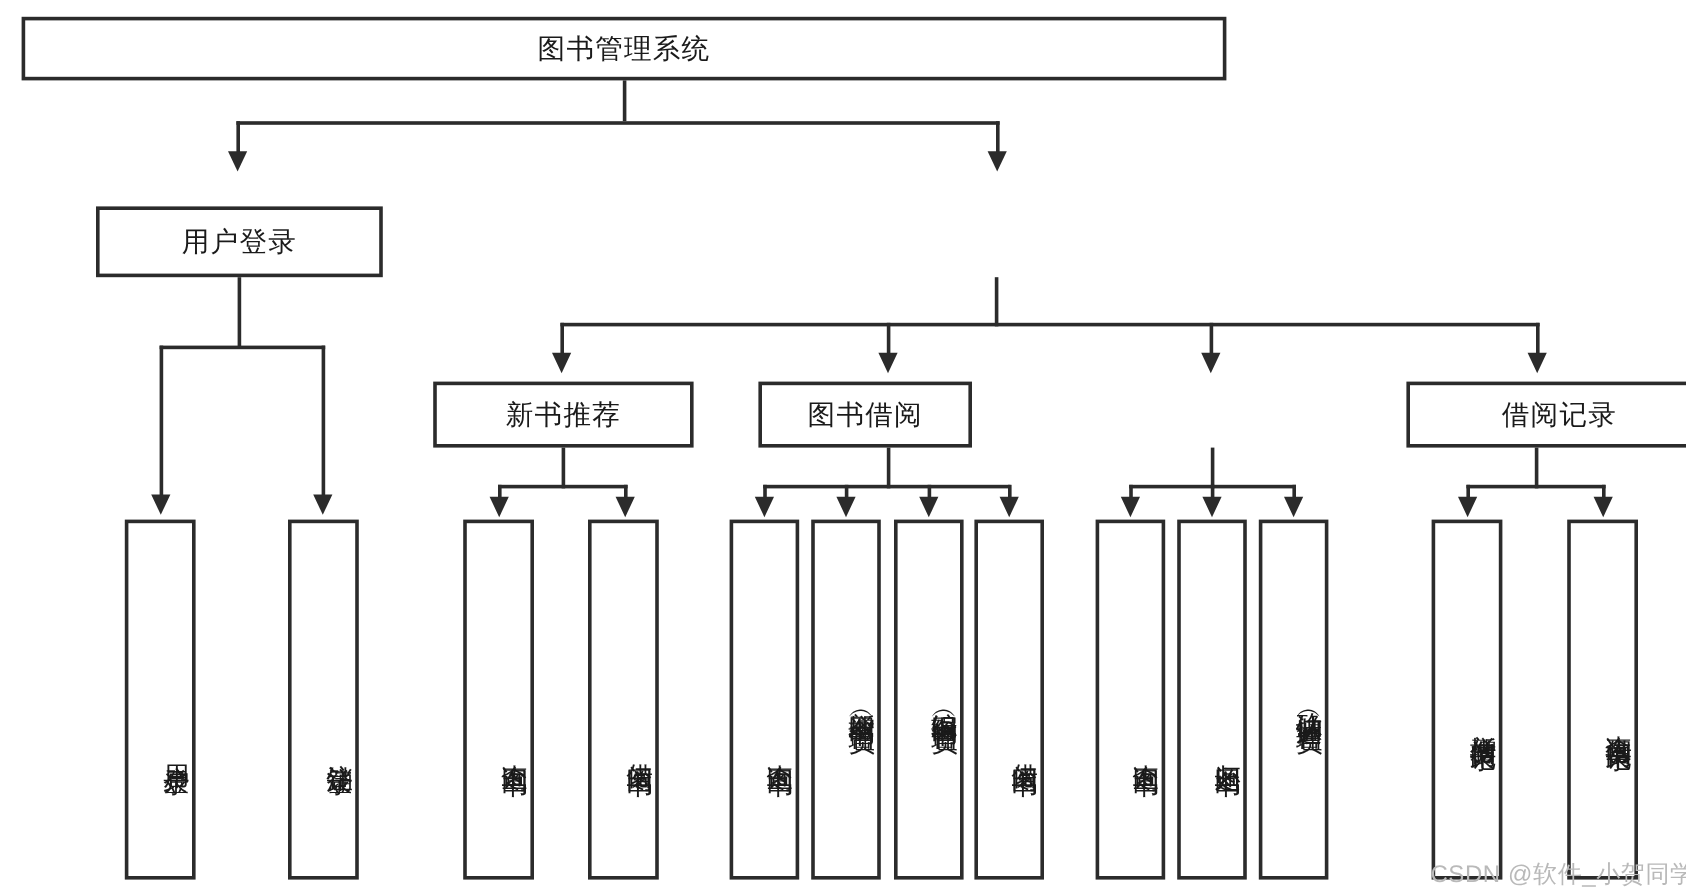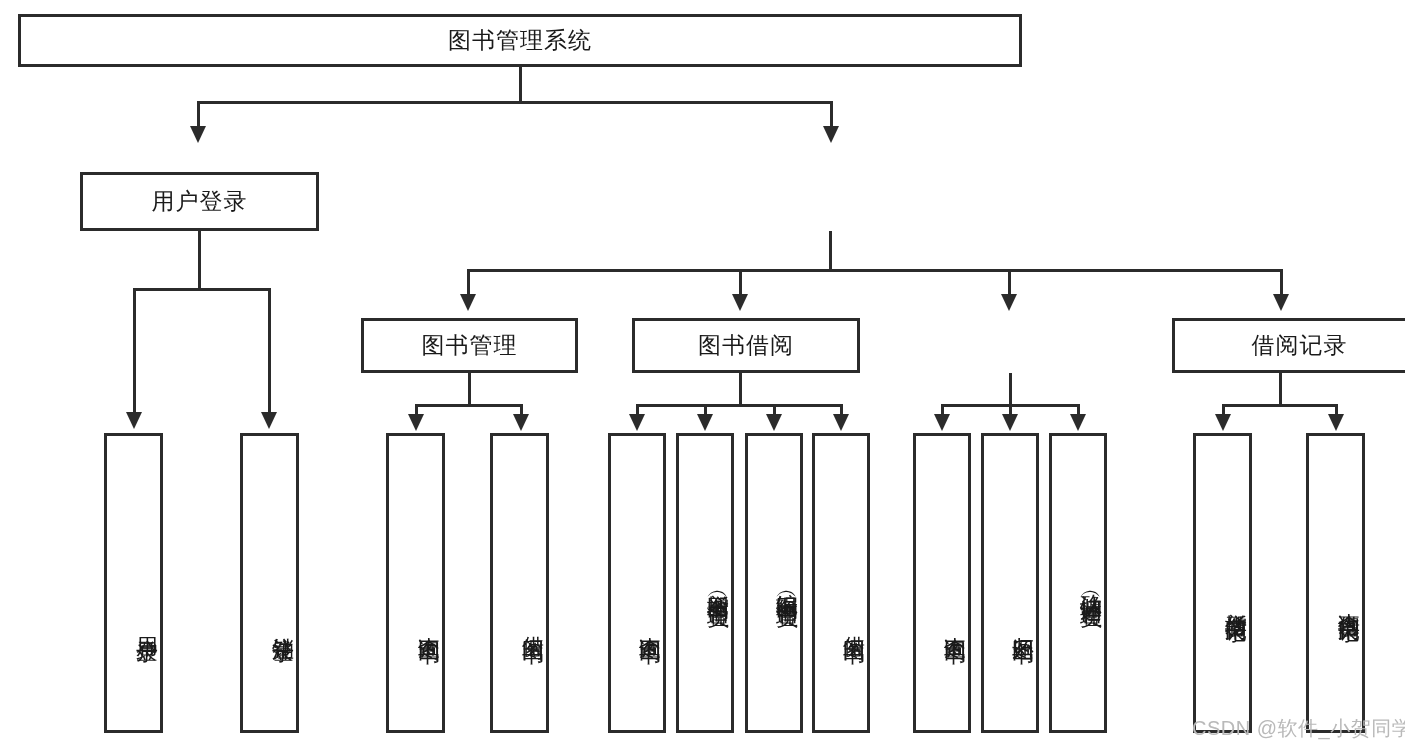--- a/index.html
+++ b/index.html
@@ -107,22 +107,22 @@
   <div class="hline" style="left:467px; top:269px; width:816px;"></div>
   <div class="vline" style="left:467px; top:269px; height:27px;"></div>
   <div class="arrow" style="left:460px; top:294px;"></div>
   <div class="vline" style="left:739px; top:269px; height:27px;"></div>
   <div class="arrow" style="left:732px; top:294px;"></div>
   <div class="vline" style="left:1008px; top:269px; height:27px;"></div>
   <div class="arrow" style="left:1001px; top:294px;"></div>
   <div class="vline" style="left:1280px; top:269px; height:27px;"></div>
   <div class="arrow" style="left:1273px; top:294px;"></div>
 
-  <div class="node horiz" style="left:361px; top:318px; width:217px; height:55px;">图书管理</div>
-  <div class="node horiz" style="left:632px; top:318px; width:228px; height:55px;">图书借阅</div>
+  <div class="node horiz" style="left:361px; top:318px; width:217px; height:55px;">新书推荐</div>
+  <div class="node horiz" style="left:632px; top:318px; width:178px; height:55px;">图书借阅</div>
   <div class="node horiz" style="left:1172px; top:318px; width:255px; height:55px;">借阅记录</div>
 
   <div class="vline" style="left:468px; top:373px; height:34px;"></div>
   <div class="hline" style="left:415px; top:404px; width:108px;"></div>
   <div class="vline" style="left:415px; top:404px; height:12px;"></div>
   <div class="arrow" style="left:408px; top:414px;"></div>
   <div class="vline" style="left:520px; top:404px; height:12px;"></div>
   <div class="arrow" style="left:513px; top:414px;"></div>
 
   <div class="vline" style="left:739px; top:373px; height:34px;"></div>

